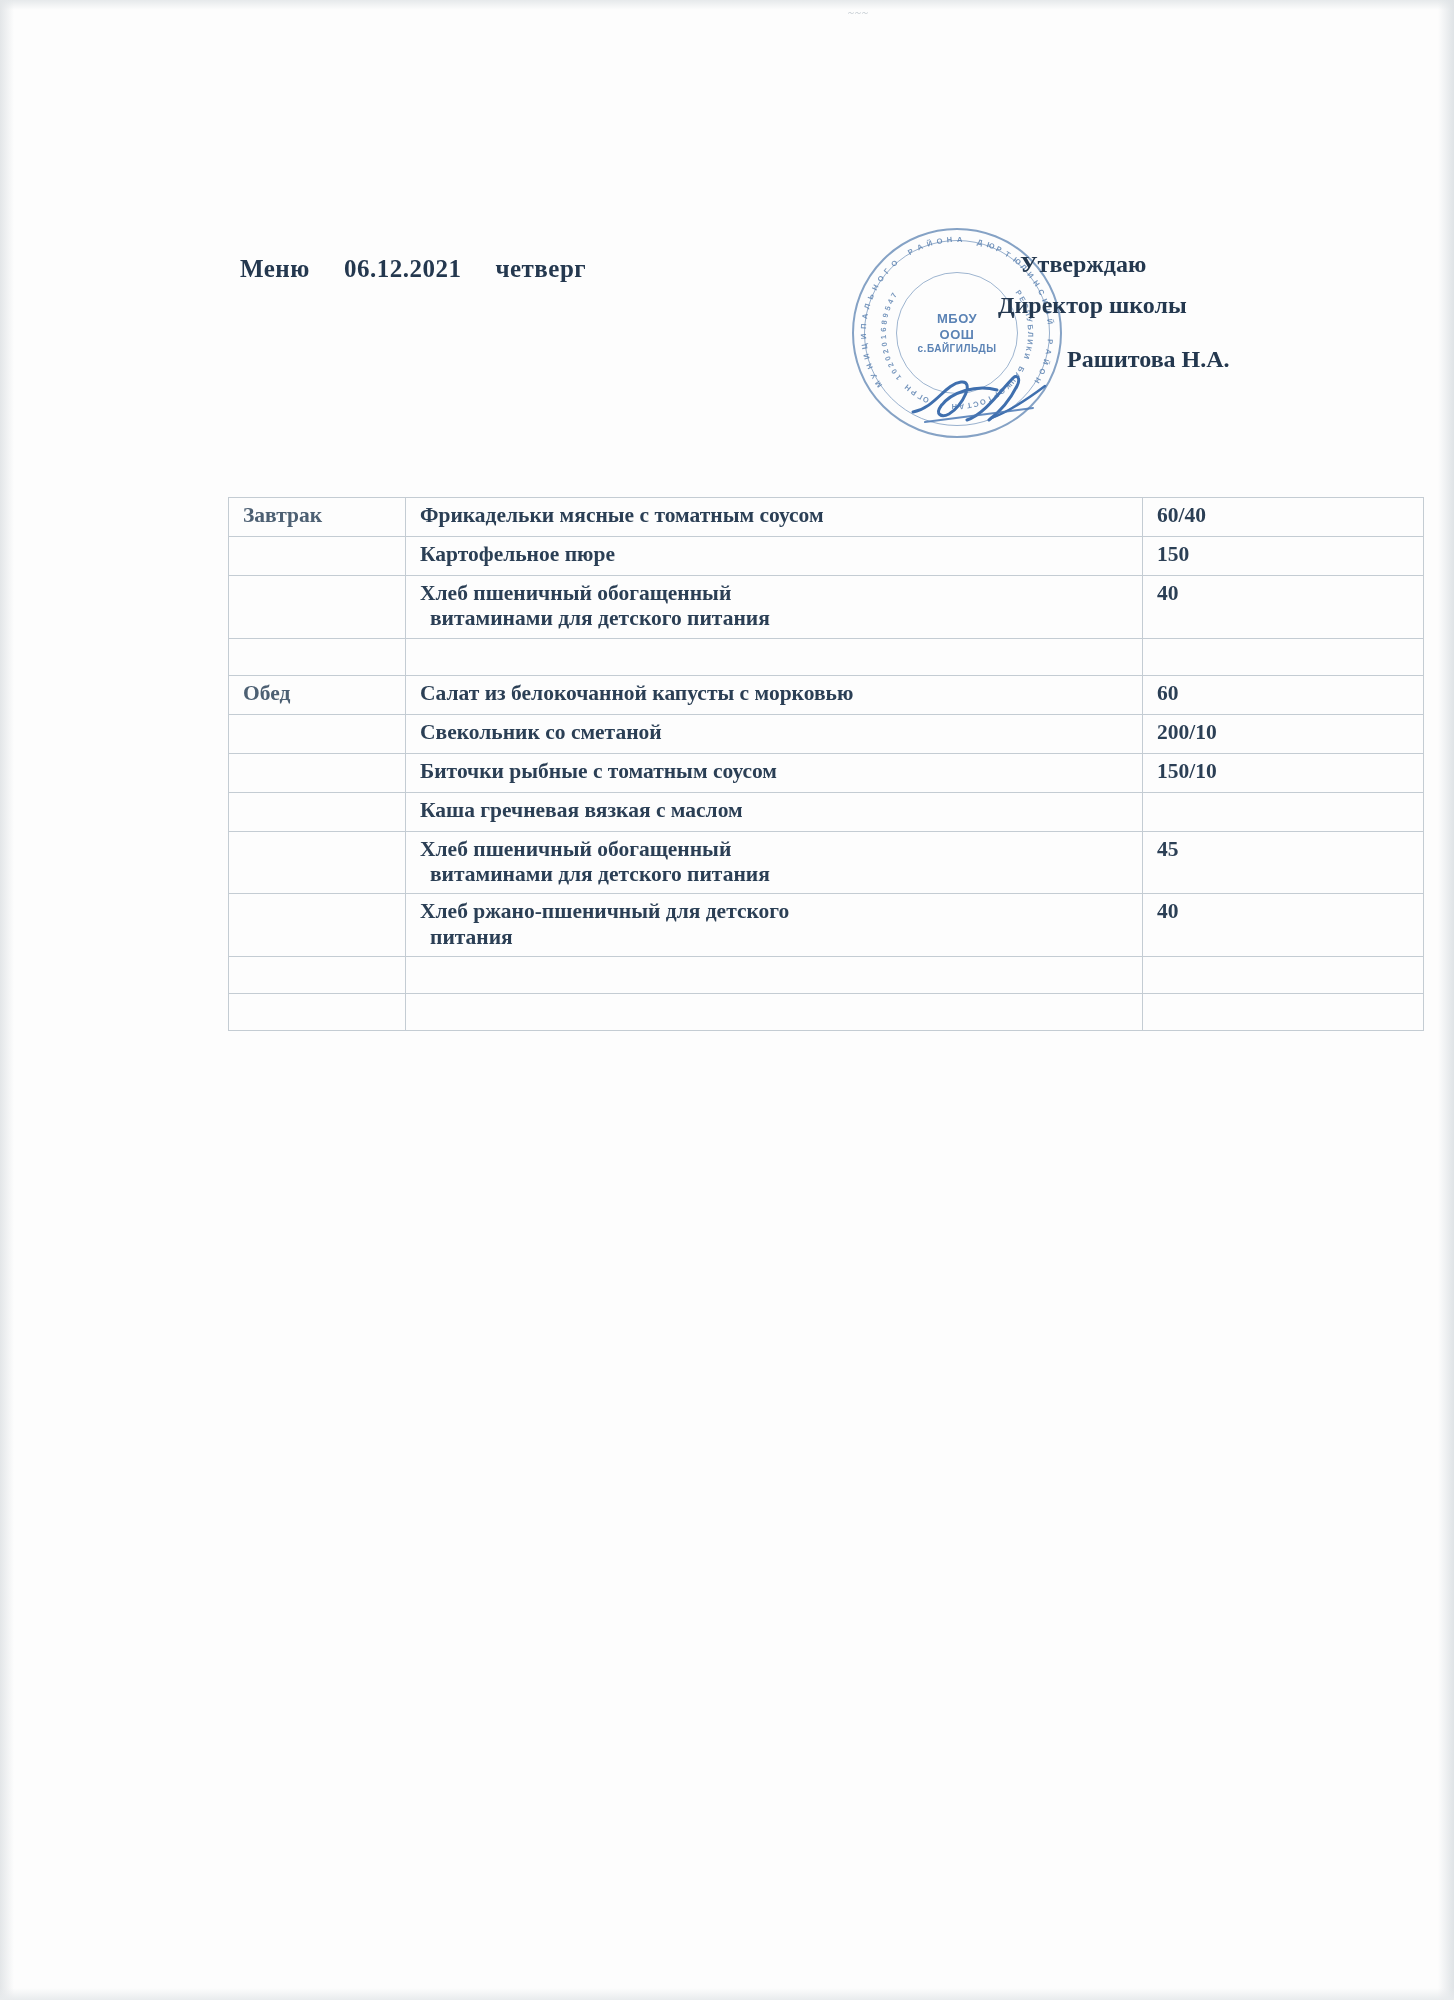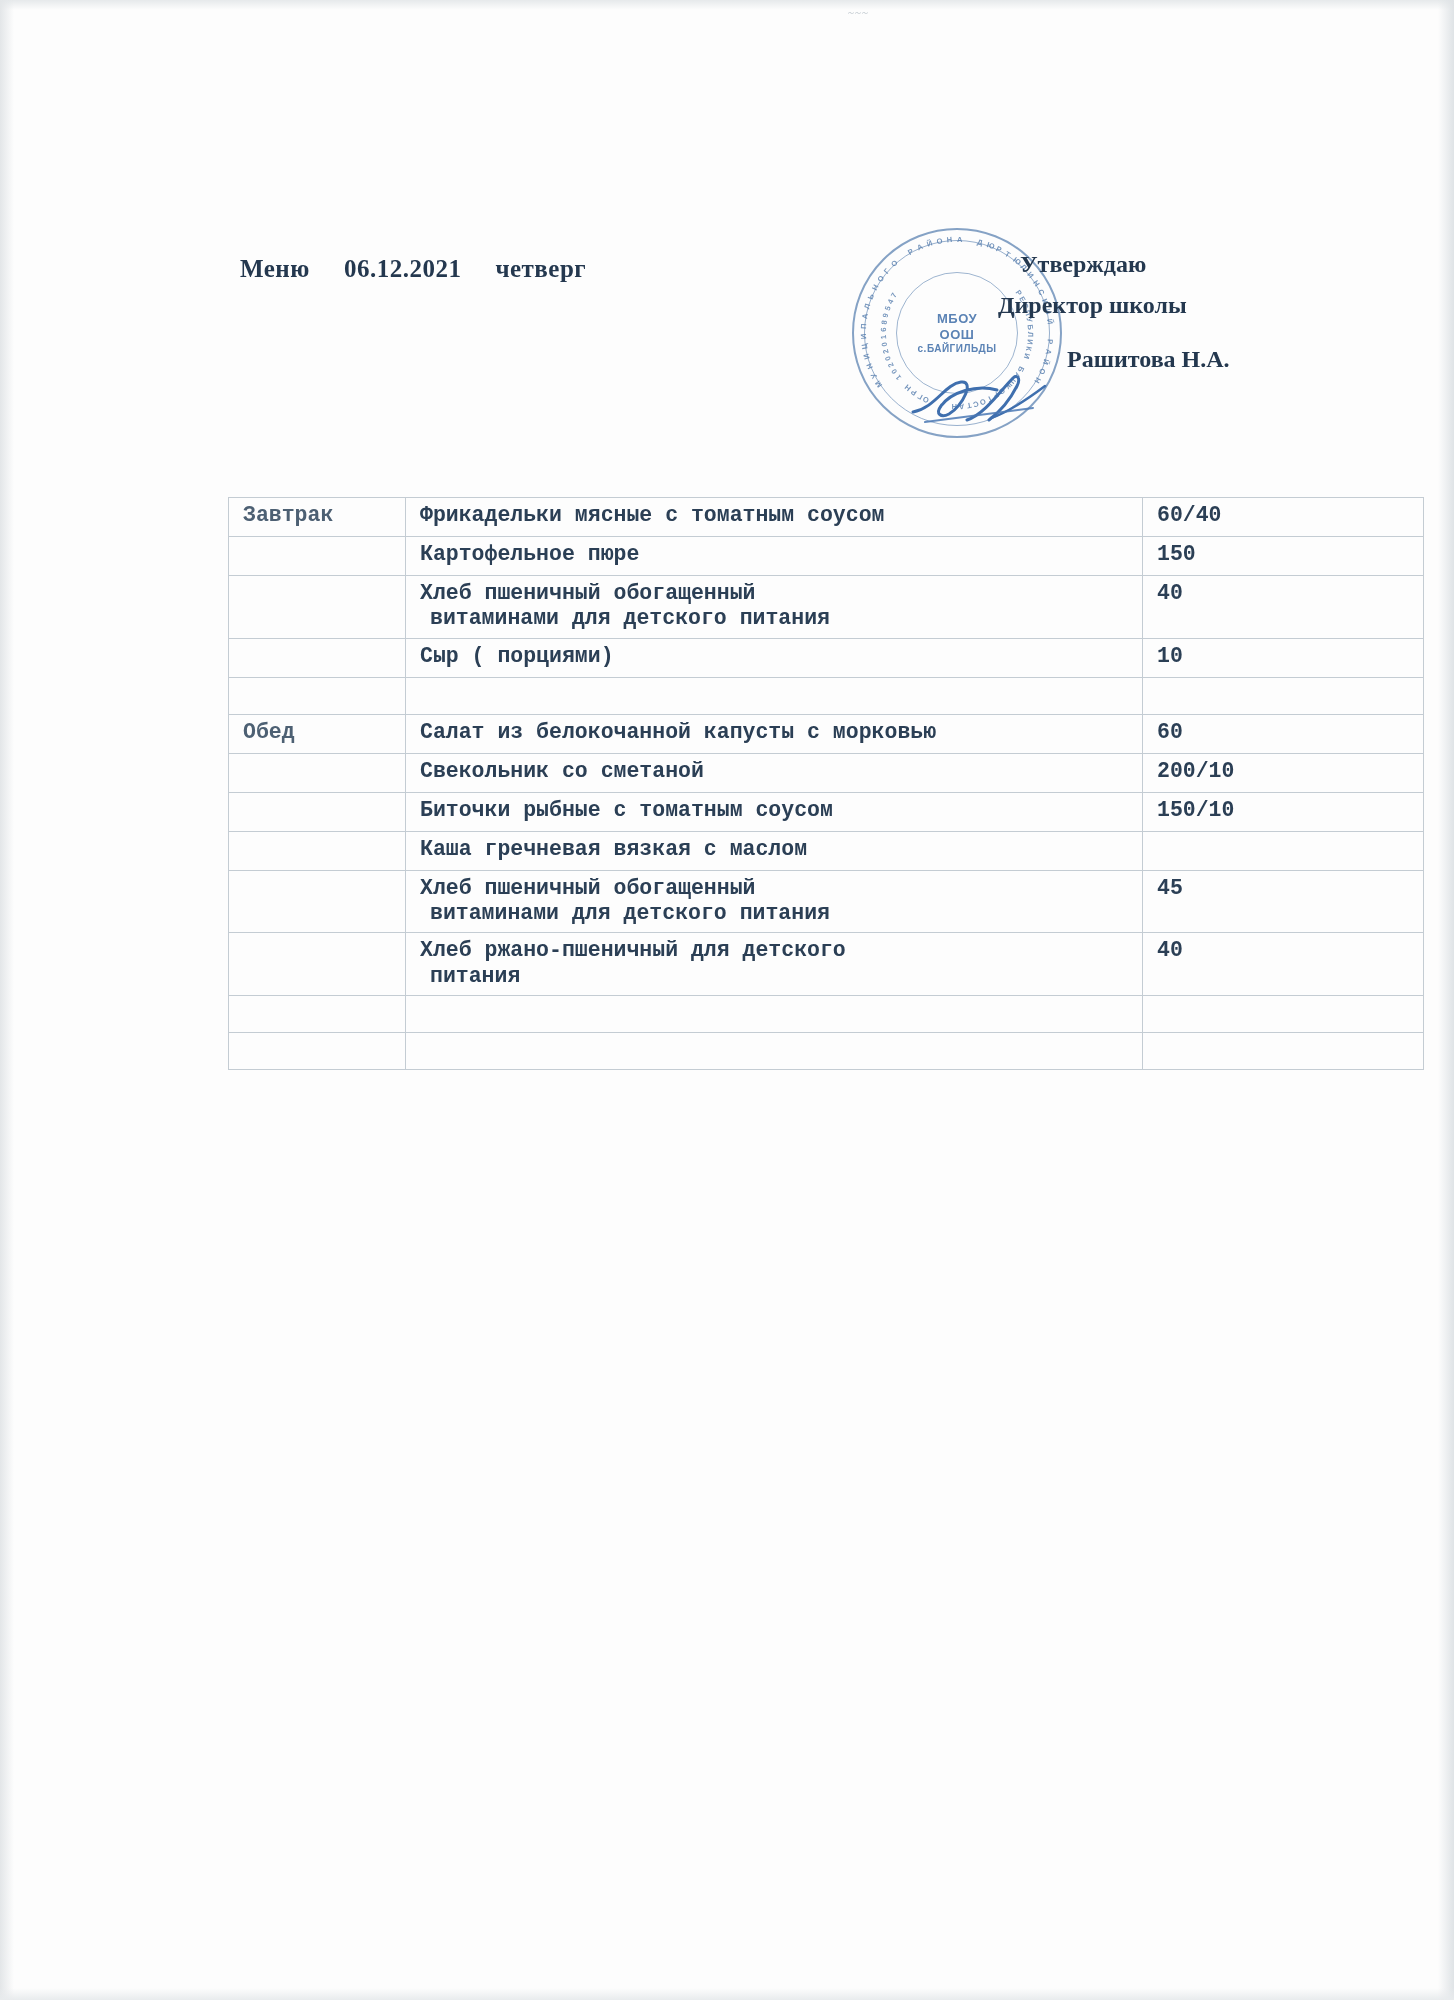--- a/index.html
+++ b/index.html
@@ -155,21 +155,20 @@
   
   .menu-table {
     position: absolute;
     left: 228px;
     top: 497px;
     width: 1120px;
     border-collapse: collapse;
     table-layout: fixed;
     font-size: 21.5px;
     color: #2b3f55;
-    font-family: Liberation Mono, monospace;
   }
   .menu-table td {
     border: 1px solid #c4ccd3;
     padding: 5px 10px 6px 14px;
     vertical-align: top;
     line-height: 1.18;
     height: 27px;
   }
   .col-meal { width: 152px; font-weight: bold; color: #4d6073; }
   .col-dish { width: 712px; font-weight: bold; }
@@ -314,25 +313,20 @@
         <tr>
           <td class="col-meal"></td>
           <td class="col-dish">Картофельное пюре</td>
           <td class="col-qty">150</td>
         </tr>
         <tr>
           <td class="col-meal"></td>
           <td class="col-dish"><span>Хлеб пшеничный обогащенный</span><span class="dish-sub">витаминами для детского питания</span></td>
           <td class="col-qty">40</td>
         </tr>
-        <tr>
-          <td class="col-meal"></td>
-          <td class="col-dish">Сыр ( порциями)</td>
-          <td class="col-qty">10</td>
-        </tr>
         <tr class="empty-row">
           <td class="col-meal"></td>
           <td class="col-dish"></td>
           <td class="col-qty"></td>
         </tr>
         <tr>
           <td class="col-meal">Обед</td>
           <td class="col-dish">Салат из белокочанной капусты с морковью</td>
           <td class="col-qty">60</td>
         </tr>

